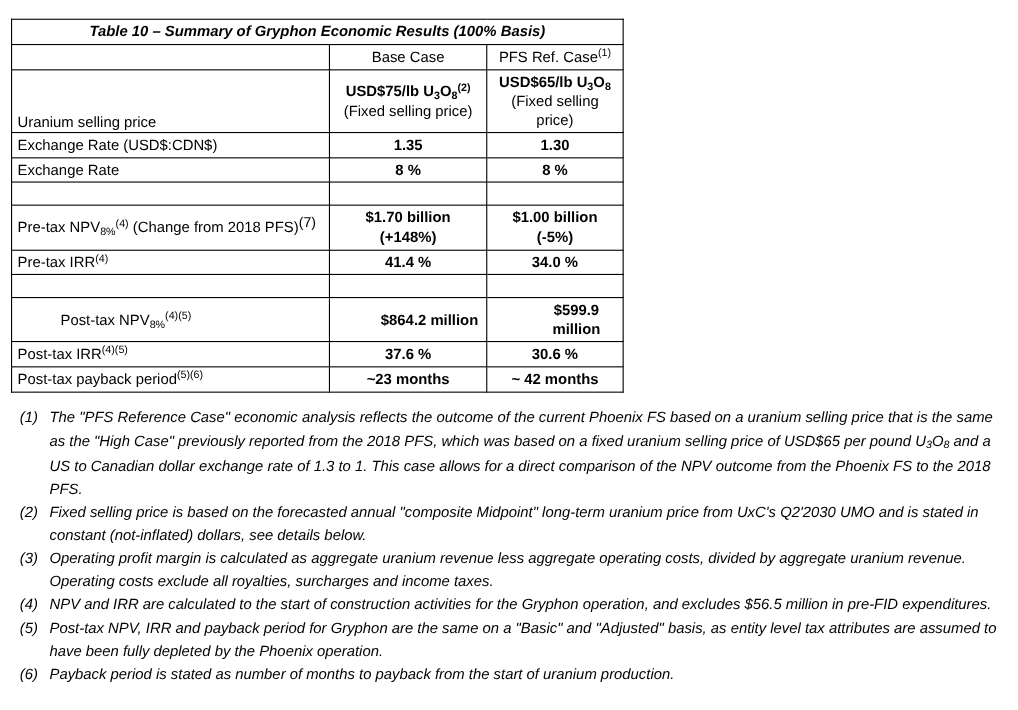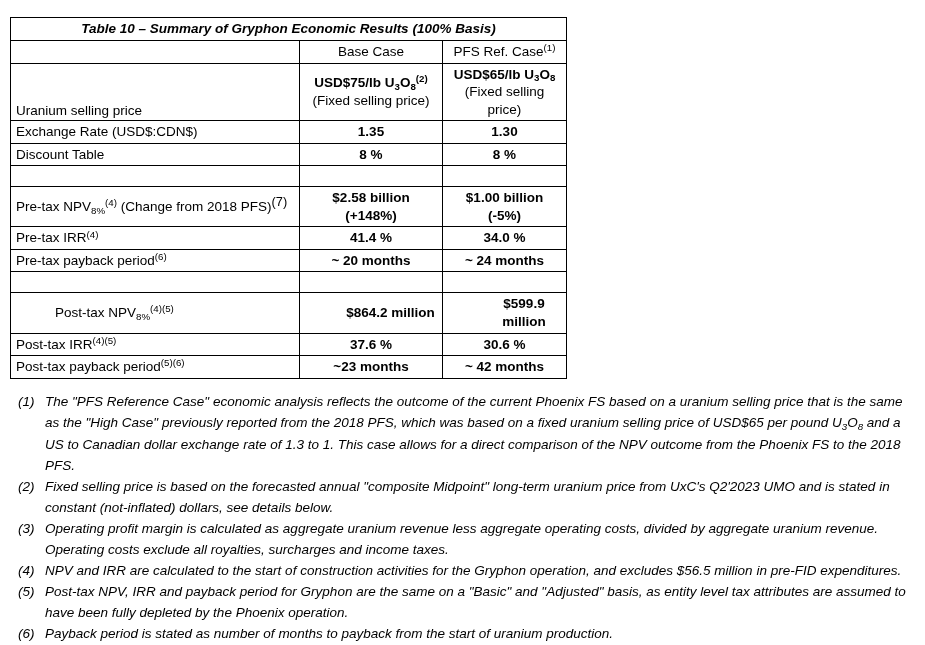--- a/index.html
+++ b/index.html
@@ -94,43 +94,38 @@
           <span class="price-note">(Fixed selling price)</span>
         </td>
       </tr>
 
       <tr class="r-std">
         <td class="label-cell">Exchange Rate (USD$:CDN$)</td>
         <td class="value-cell">1.35</td>
         <td class="value-cell">1.30</td>
       </tr>
       <tr class="r-std">
-        <td class="label-cell">Discount Table</td>
+        <td class="label-cell">Exchange Rate</td>
         <td class="value-cell">8 %</td>
         <td class="value-cell">8 %</td>
       </tr>
       <tr class="r-spacer">
         <td class="label-cell"></td>
         <td class="value-cell"></td>
         <td class="value-cell"></td>
       </tr>
       <tr class="r-tall">
         <td class="label-cell">Pre-tax NPV<span class="sub">8%</span><span class="sup">(4)</span> (Change from 2018 PFS)<span class="bsup">(7)</span></td>
-        <td class="value-cell">$2.58 billion (+148%)</td>
+        <td class="value-cell">$1.70 billion (+148%)</td>
         <td class="value-cell">$1.00 billion (-5%)</td>
       </tr>
       <tr class="r-std">
         <td class="label-cell">Pre-tax IRR<span class="sup">(4)</span></td>
         <td class="value-cell">41.4 %</td>
         <td class="value-cell">34.0 %</td>
-      </tr>
-      <tr class="r-std">
-        <td class="label-cell">Pre-tax payback period<span class="sup">(6)</span></td>
-        <td class="value-cell">~ 20 months</td>
-        <td class="value-cell">~ 24 months</td>
       </tr>
       <tr class="r-spacer">
         <td class="label-cell"></td>
         <td class="value-cell"></td>
         <td class="value-cell"></td>
       </tr>
       <tr class="r-med">
         <td class="label-cell">Post-tax NPV<span class="sub">8%</span><span class="sup">(4)(5)</span></td>
         <td class="value-cell">$864.2 million</td>
         <td class="value-cell">$599.9 million</td>
@@ -148,21 +143,21 @@
     </tbody>
   </table>
 
   <div class="footnotes">
     <div class="footnote">
       <span class="fn-num">(1)</span>
       <span class="fn-text">The "PFS Reference Case" economic analysis reflects the outcome of the current Phoenix FS based on a uranium selling price that is the same as the "High Case" previously reported from the 2018 PFS, which was based on a fixed uranium selling price of USD$65 per pound U<span class="sub">3</span>O<span class="sub">8</span> and a US to Canadian dollar exchange rate of 1.3 to 1. This case allows for a direct comparison of the NPV outcome from the Phoenix FS to the 2018 PFS.</span>
     </div>
     <div class="footnote">
       <span class="fn-num">(2)</span>
-      <span class="fn-text">Fixed selling price is based on the forecasted annual "composite Midpoint" long-term uranium price from UxC's Q2'2023 UMO and is stated in constant (not-inflated) dollars, see details below.</span>
+      <span class="fn-text">Fixed selling price is based on the forecasted annual "composite Midpoint" long-term uranium price from UxC's Q2'2030 UMO and is stated in constant (not-inflated) dollars, see details below.</span>
     </div>
     <div class="footnote">
       <span class="fn-num">(3)</span>
       <span class="fn-text">Operating profit margin is calculated as aggregate uranium revenue less aggregate operating costs, divided by aggregate uranium revenue. Operating costs exclude all royalties, surcharges and income taxes.</span>
     </div>
     <div class="footnote">
       <span class="fn-num">(4)</span>
       <span class="fn-text">NPV and IRR are calculated to the start of construction activities for the Gryphon operation, and excludes $56.5 million in pre-FID expenditures.</span>
     </div>
     <div class="footnote">

